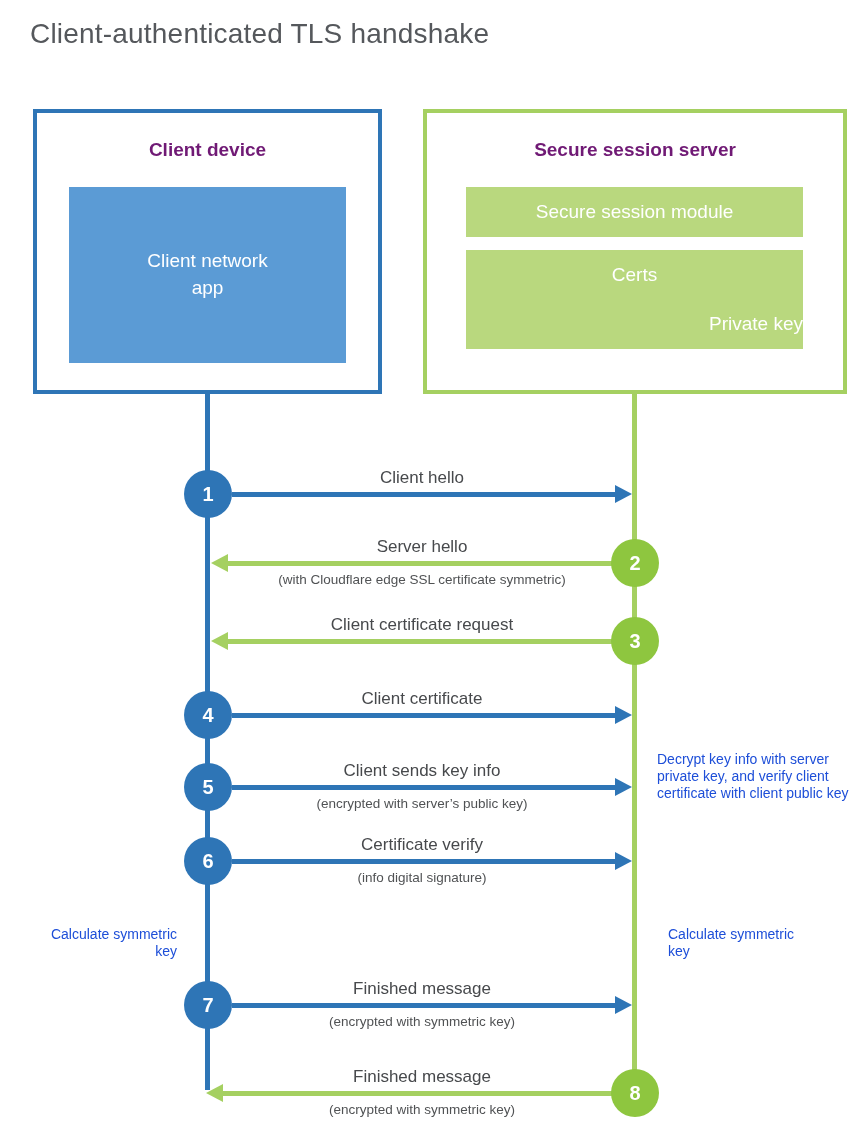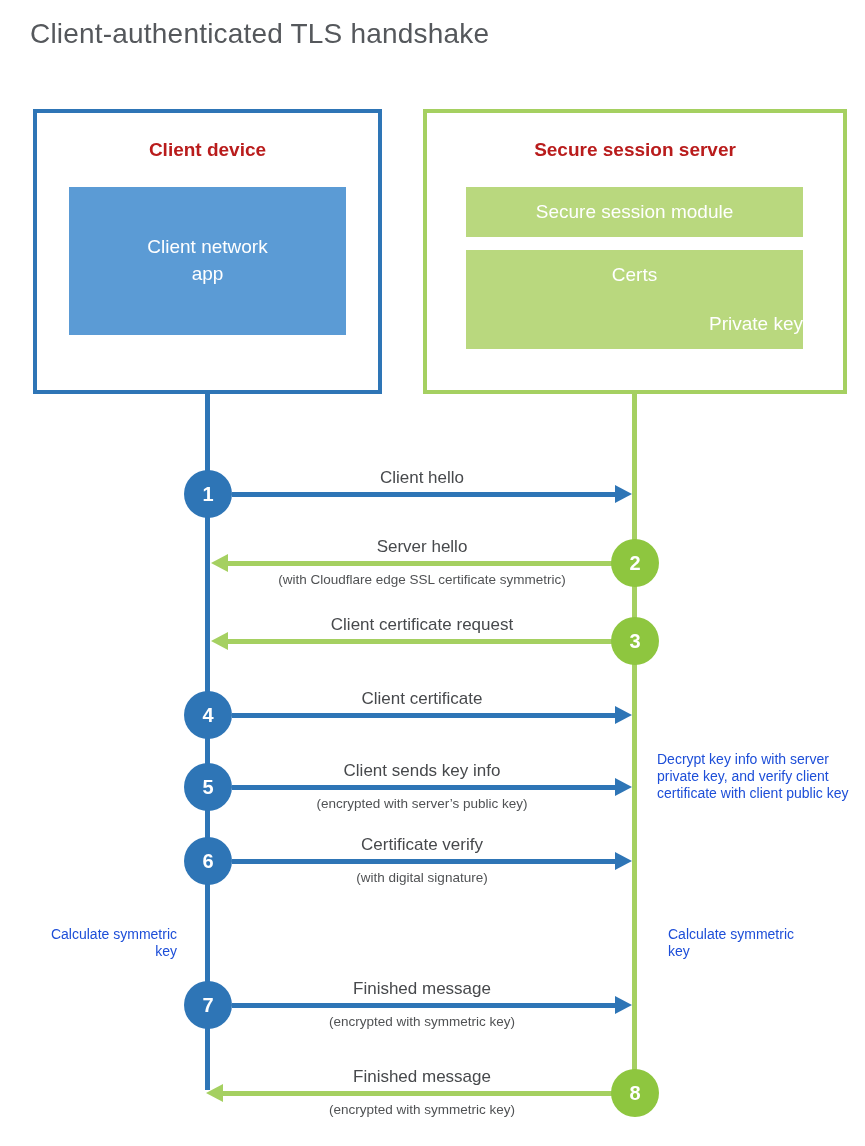--- a/index.html
+++ b/index.html
@@ -10,24 +10,24 @@
   .title{
     position:absolute;left:30px;top:18px;font-size:28px;font-weight:300;
     color:#55585c;letter-spacing:0.2px;
   }
   
   .entity-box{position:absolute;top:109px;height:285px;box-sizing:border-box;background:#fff;}
   .client-box{left:33px;width:349px;border:4px solid #2e75b6;}
   .server-box{left:423px;width:424px;border:4px solid #a5d061;}
   .entity-title{
     position:absolute;left:0;right:0;top:26px;text-align:center;
-    font-size:19px;font-weight:700;color:#b91c1c;
+    font-size:19px;font-weight:700;color:#701a75;
   }
   .app-rect{
-    position:absolute;left:69px;top:187px;width:277px;height:148px;background:#5b9bd5;
+    position:absolute;left:69px;top:187px;width:277px;height:176px;background:#5b9bd5;
     display:flex;align-items:center;justify-content:center;text-align:center;
     color:#ffffff;font-size:19px;line-height:1.4;
   }
   .app-rect span{max-width:150px;display:inline-block;}
   .module-bar{
     position:absolute;left:466px;width:337px;height:50px;background:#b9d87e;
     display:flex;align-items:center;justify-content:center;
     color:#ffffff;font-size:19px;
   }
   
@@ -130,21 +130,21 @@
   <div class="shaft shaft-blue" style="left:232px;top:785px;width:384px;"></div>
   <div class="head head-right" style="left:615px;top:778px;"></div>
   <div class="arrow-sub" style="top:796px;">(encrypted with server’s public key)</div>
 
   <div class="circle circle-blue" style="left:184px;top:837px;">
     <span>6</span>
   </div>
   <div class="arrow-label" style="top:835px;">Certificate verify</div>
   <div class="shaft shaft-blue" style="left:232px;top:859px;width:384px;"></div>
   <div class="head head-right" style="left:615px;top:852px;"></div>
-  <div class="arrow-sub" style="top:870px;">(with digital signature)</div>
+  <div class="arrow-sub" style="top:870px;">(info digital signature)</div>
 
   <div class="circle circle-blue" style="left:184px;top:981px;">
     <span>7</span>
   </div>
   <div class="arrow-label" style="top:979px;">Finished message</div>
   <div class="shaft shaft-blue" style="left:232px;top:1003px;width:384px;"></div>
   <div class="head head-right" style="left:615px;top:996px;"></div>
   <div class="arrow-sub" style="top:1014px;">(encrypted with symmetric key)</div>
 
   <div class="circle circle-green" style="left:611px;top:1069px;">

